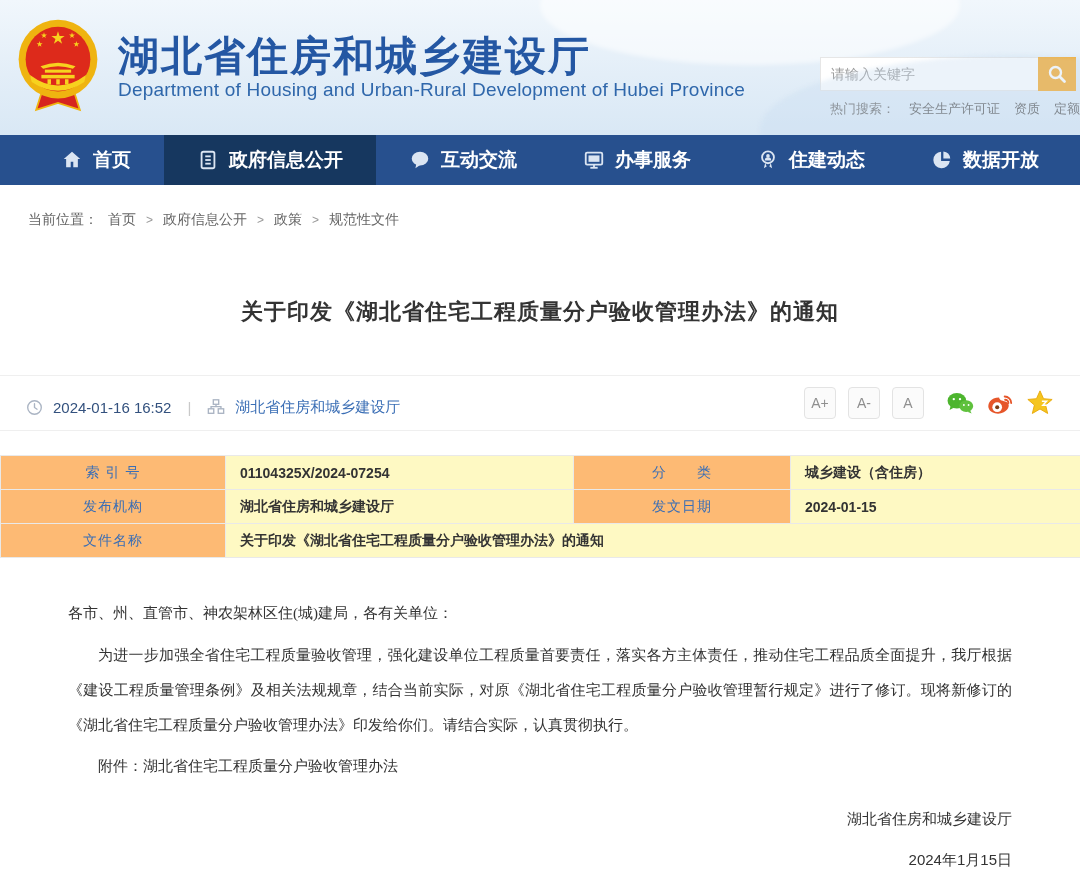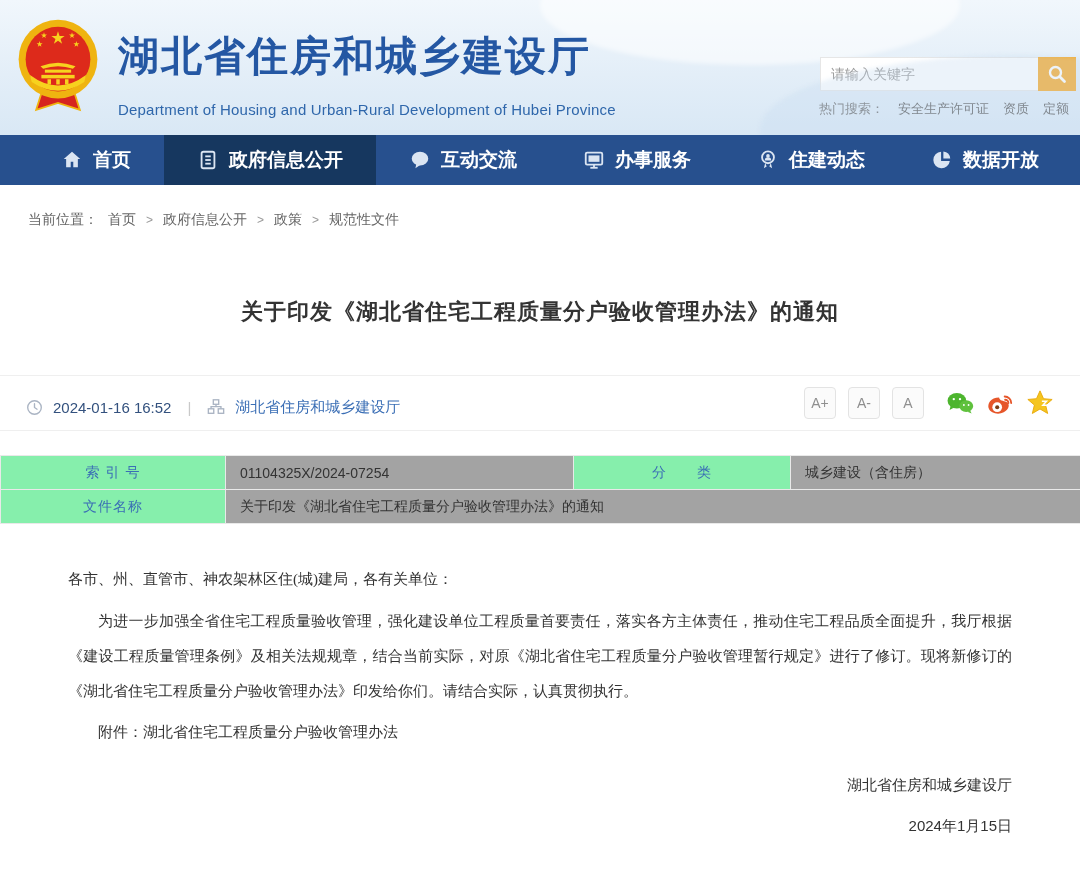--- a/index.html
+++ b/index.html
@@ -16,33 +16,33 @@
   }
   .header::before, .header::after {
     content:""; position:absolute; border-radius:50%;
     background:rgba(255,255,255,.55); filter:blur(2px);
   }
   .header::before { width:420px; height:120px; left:540px; top:-55px; }
   .header::after  { width:520px; height:150px; left:760px; top:55px; background:rgba(200,220,240,.35); }
   .logo { position:absolute; left:16px; top:12px; width:84px; height:110px; }
   .brand { position:absolute; left:118px; top:34px; }
   .brand h1 { font-size:41px; font-weight:bold; color:#2457a3; letter-spacing:2px; line-height:1.1; }
-  .brand .en { margin-top:22px; font-size:15px; color:#2f67ab; letter-spacing:.2px; }
+  .brand .en { margin-top:0; font-size:19px; color:#2f67ab; letter-spacing:.2px; }
   .search-wrap { position:absolute; right:4px; top:57px; display:flex; }
   .search-input {
     width:218px; height:34px; border:1px solid #e6e6e6; border-right:none;
     background:#fff; padding:0 10px; font-size:14px; color:#0369a1; outline:none;
   }
   .search-input::placeholder { color:#9a9a9a; }
   .search-btn {
     width:38px; height:34px; border:none; background:#f7a823; cursor:pointer;
     display:flex; align-items:center; justify-content:center;
   }
   .hot-row {
-    position:absolute; right:11px; top:100px; font-size:13px; color:#6d6d6d;
+    position:absolute; right:0; top:100px; font-size:13px; color:#6d6d6d;
     display:flex; gap:14px; white-space:nowrap;
   }
   .hot-row a { color:#5a5a5a; text-decoration:none; }
   
   .nav { height:50px; background:#27508e; display:flex; align-items:stretch; padding-left:28px; }
   .nav-item {
     display:flex; align-items:center; gap:10px; padding:0 33px;
     color:#ffffff; font-size:19px; font-weight:bold; cursor:pointer; white-space:nowrap;
   }
   .nav-item.active { background:#16375f; }
@@ -63,23 +63,23 @@
   .meta-right { display:flex; align-items:center; gap:12px; }
   .font-btn {
     width:32px; height:32px; border:1px solid #e3e3e3; border-radius:4px; background:#fbfbfb;
     color:#8f8f8f; font-size:14px; cursor:pointer; line-height:1;
   }
   .share-ic { width:28px; height:28px; cursor:pointer; display:inline-flex; }
   
   .doc-table { margin-top:24px; width:1080px; border-collapse:collapse; table-layout:fixed; font-size:14px; }
   .doc-table td { border:1px solid #e9e9e9; height:34px; padding:0 14px; }
   .doc-table td.lbl {
-    background:#86efac; color:#3a6eb5; text-align:center; padding:0; letter-spacing:1px;
-  }
-  .doc-table td.val { color:#333; background:#a3a3a3; }
+    background:#fdba74; color:#3a6eb5; text-align:center; padding:0; letter-spacing:1px;
+  }
+  .doc-table td.val { color:#333; background:#fef9c3;font-weight:bold; }
   
   .doc-body { padding:0 68px; font-size:15px; color:#333; line-height:35px; }
   .salutation { margin-top:38px;font-family:Liberation Serif, serif; }
   .para { margin-top:6px; text-indent:2em; text-align:justify; }
   .attachment { margin-top:6px; text-indent:2em; }
   .sig-org  { margin-top:18px; text-align:right; }
   .sig-date { margin-top:6px;  text-align:right; }
 </style>
 </head>
 <body>
@@ -245,20 +245,26 @@
       <col style="width:290px">
     </colgroup>
   <tbody>
       <tr>
     <td class="lbl">索 引 号</td>
     <td class="val">01104325X/2024-07254</td>
     <td class="lbl">分　　类</td>
     <td class="val">城乡建设（含住房）</td>
   </tr>
   <tr>
+    <td class="lbl">发布机构</td>
+    <td class="val">湖北省住房和城乡建设厅</td>
+    <td class="lbl">发文日期</td>
+    <td class="val">2024-01-15</td>
+  </tr>
+  <tr>
     <td class="lbl">文件名称</td>
     <td class="val" colspan="3">关于印发《湖北省住宅工程质量分户验收管理办法》的通知</td>
   </tr>
 </tbody>
   </table>
 
 <div class="doc-body">
   <p class="salutation">各市、州、直管市、神农架林区住(城)建局，各有关单位：</p>
   <p class="para">为进一步加强全省住宅工程质量验收管理，强化建设单位工程质量首要责任，落实各方主体责任，推动住宅工程品质全面提升，我厅根据《建设工程质量管理条例》及相关法规规章，结合当前实际，对原《湖北省住宅工程质量分户验收管理暂行规定》进行了修订。现将新修订的《湖北省住宅工程质量分户验收管理办法》印发给你们。请结合实际，认真贯彻执行。</p>
   <p class="attachment">附件：湖北省住宅工程质量分户验收管理办法</p>

